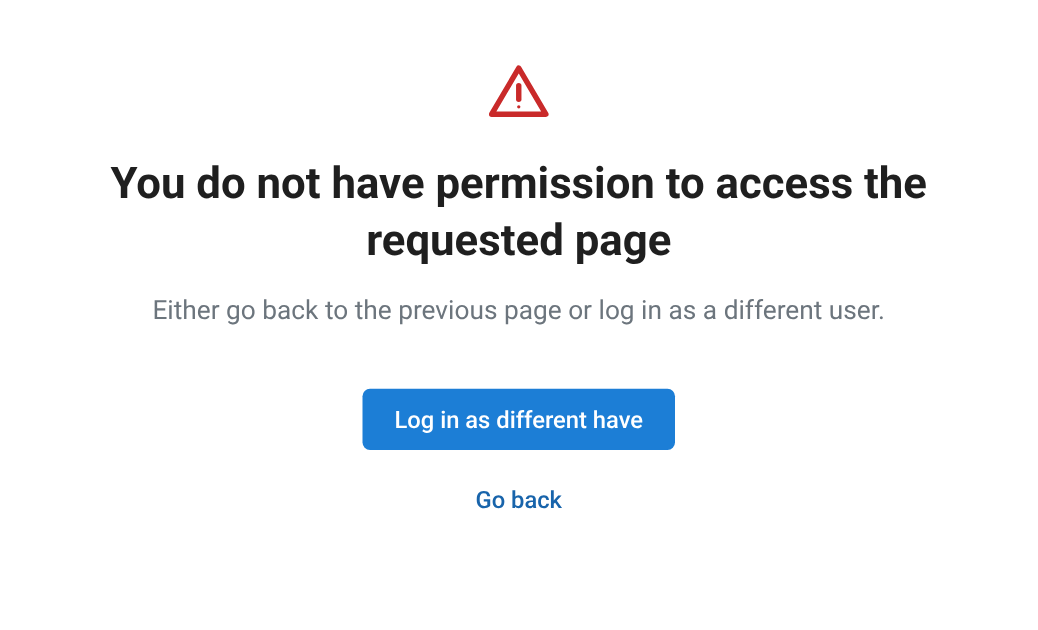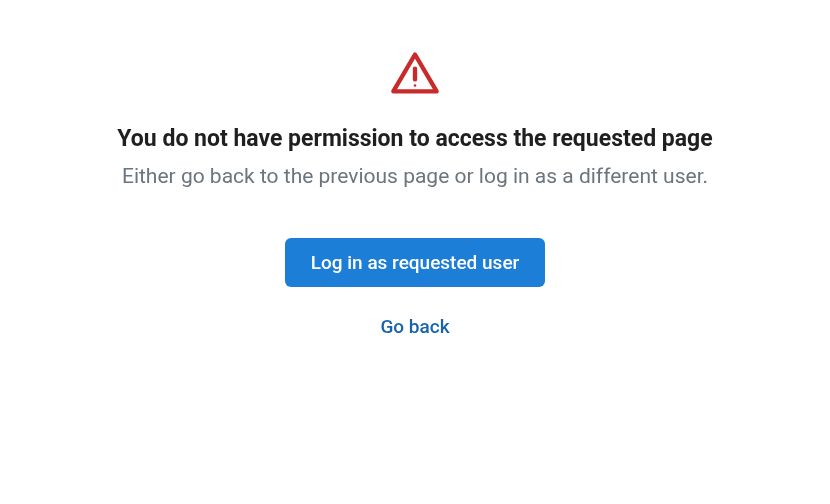--- a/index.html
+++ b/index.html
@@ -23,27 +23,27 @@
       margin-bottom: 24px;
     }
     .warning-icon svg {
       width: 100%;
       height: 100%;
       stroke: #c92a2a;
       fill: none;
       stroke-width: 2;
     }
     .heading {
-      font-size: 23px;
+      font-size: 35px;
       font-weight: 700;
       color: #1f1f1f;
       text-align: center;
       line-height: 1.3;
       max-width: 720px;
-      margin-bottom: 10px;
+      margin-bottom: 22px;
     }
     .description {
       font-size: 21px;
       color: #6c757d;
       text-align: center;
       margin-bottom: 50px;
     }
     .primary-button {
       background-color: #1c7ed6;
       color: #ffffff;
@@ -74,15 +74,15 @@
     <path d="M12 3 L22 20 L2 20 Z" stroke-linejoin="round"></path>
     <line x1="12" y1="9.5" x2="12" y2="14.5" stroke-linecap="round"></line>
     <circle cx="12" cy="17.3" r="0.6" fill="#c92a2a" stroke="none"></circle>
   </svg>
 </div>
 
 <h1 class="heading">You do not have permission to access the requested page</h1>
 
 <p class="description">Either go back to the previous page or log in as a different user.</p>
 
-<button class="primary-button">Log in as requested user</button>
+<button class="primary-button">Log in as different have</button>
 
 <button class="link-button">Go back</button>
 
 </body></html>

